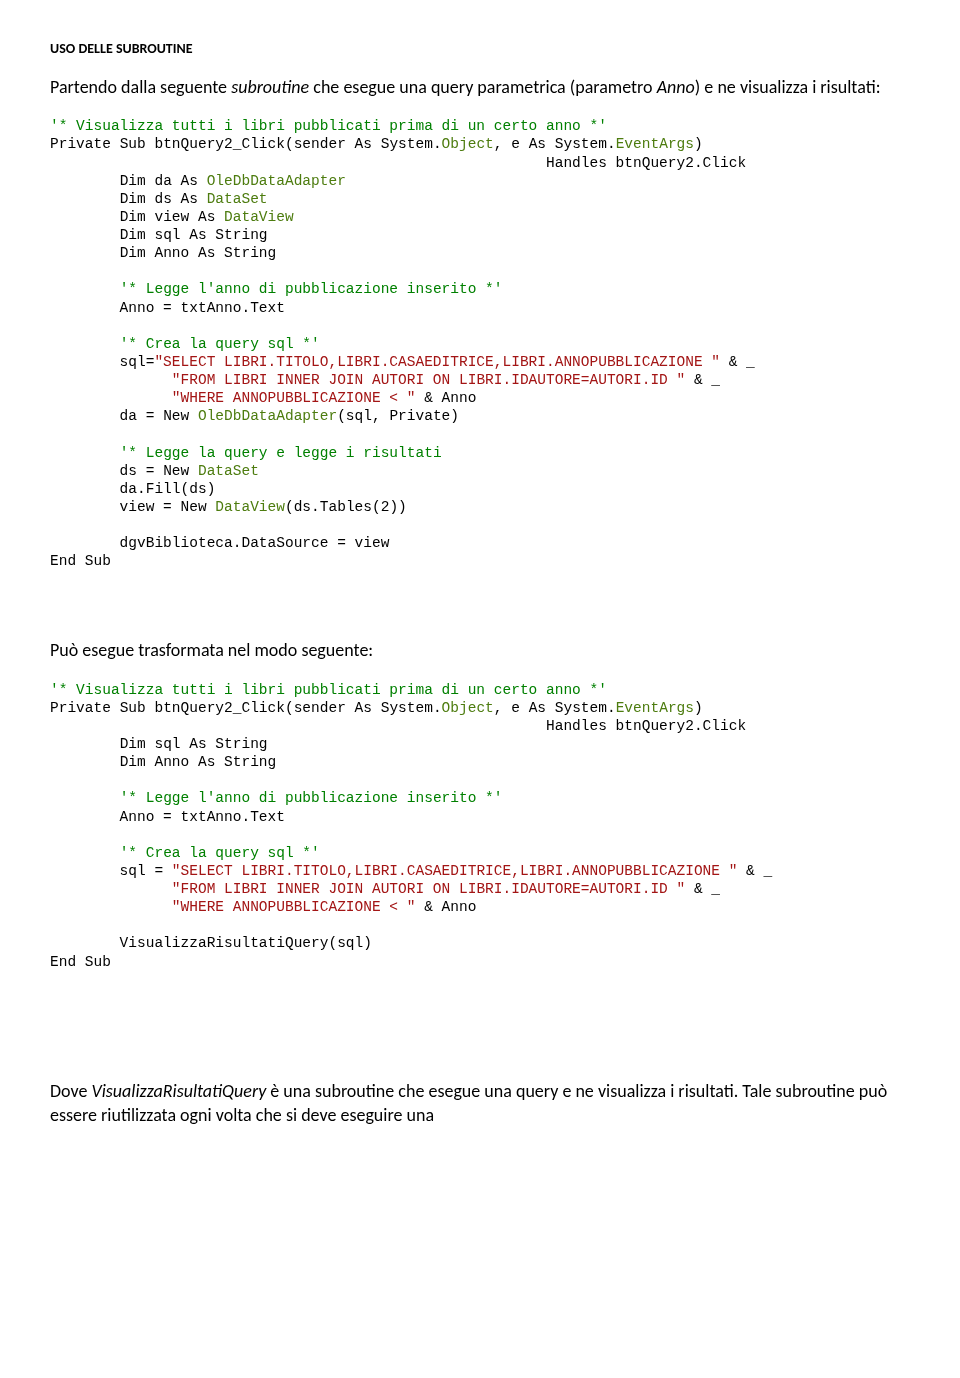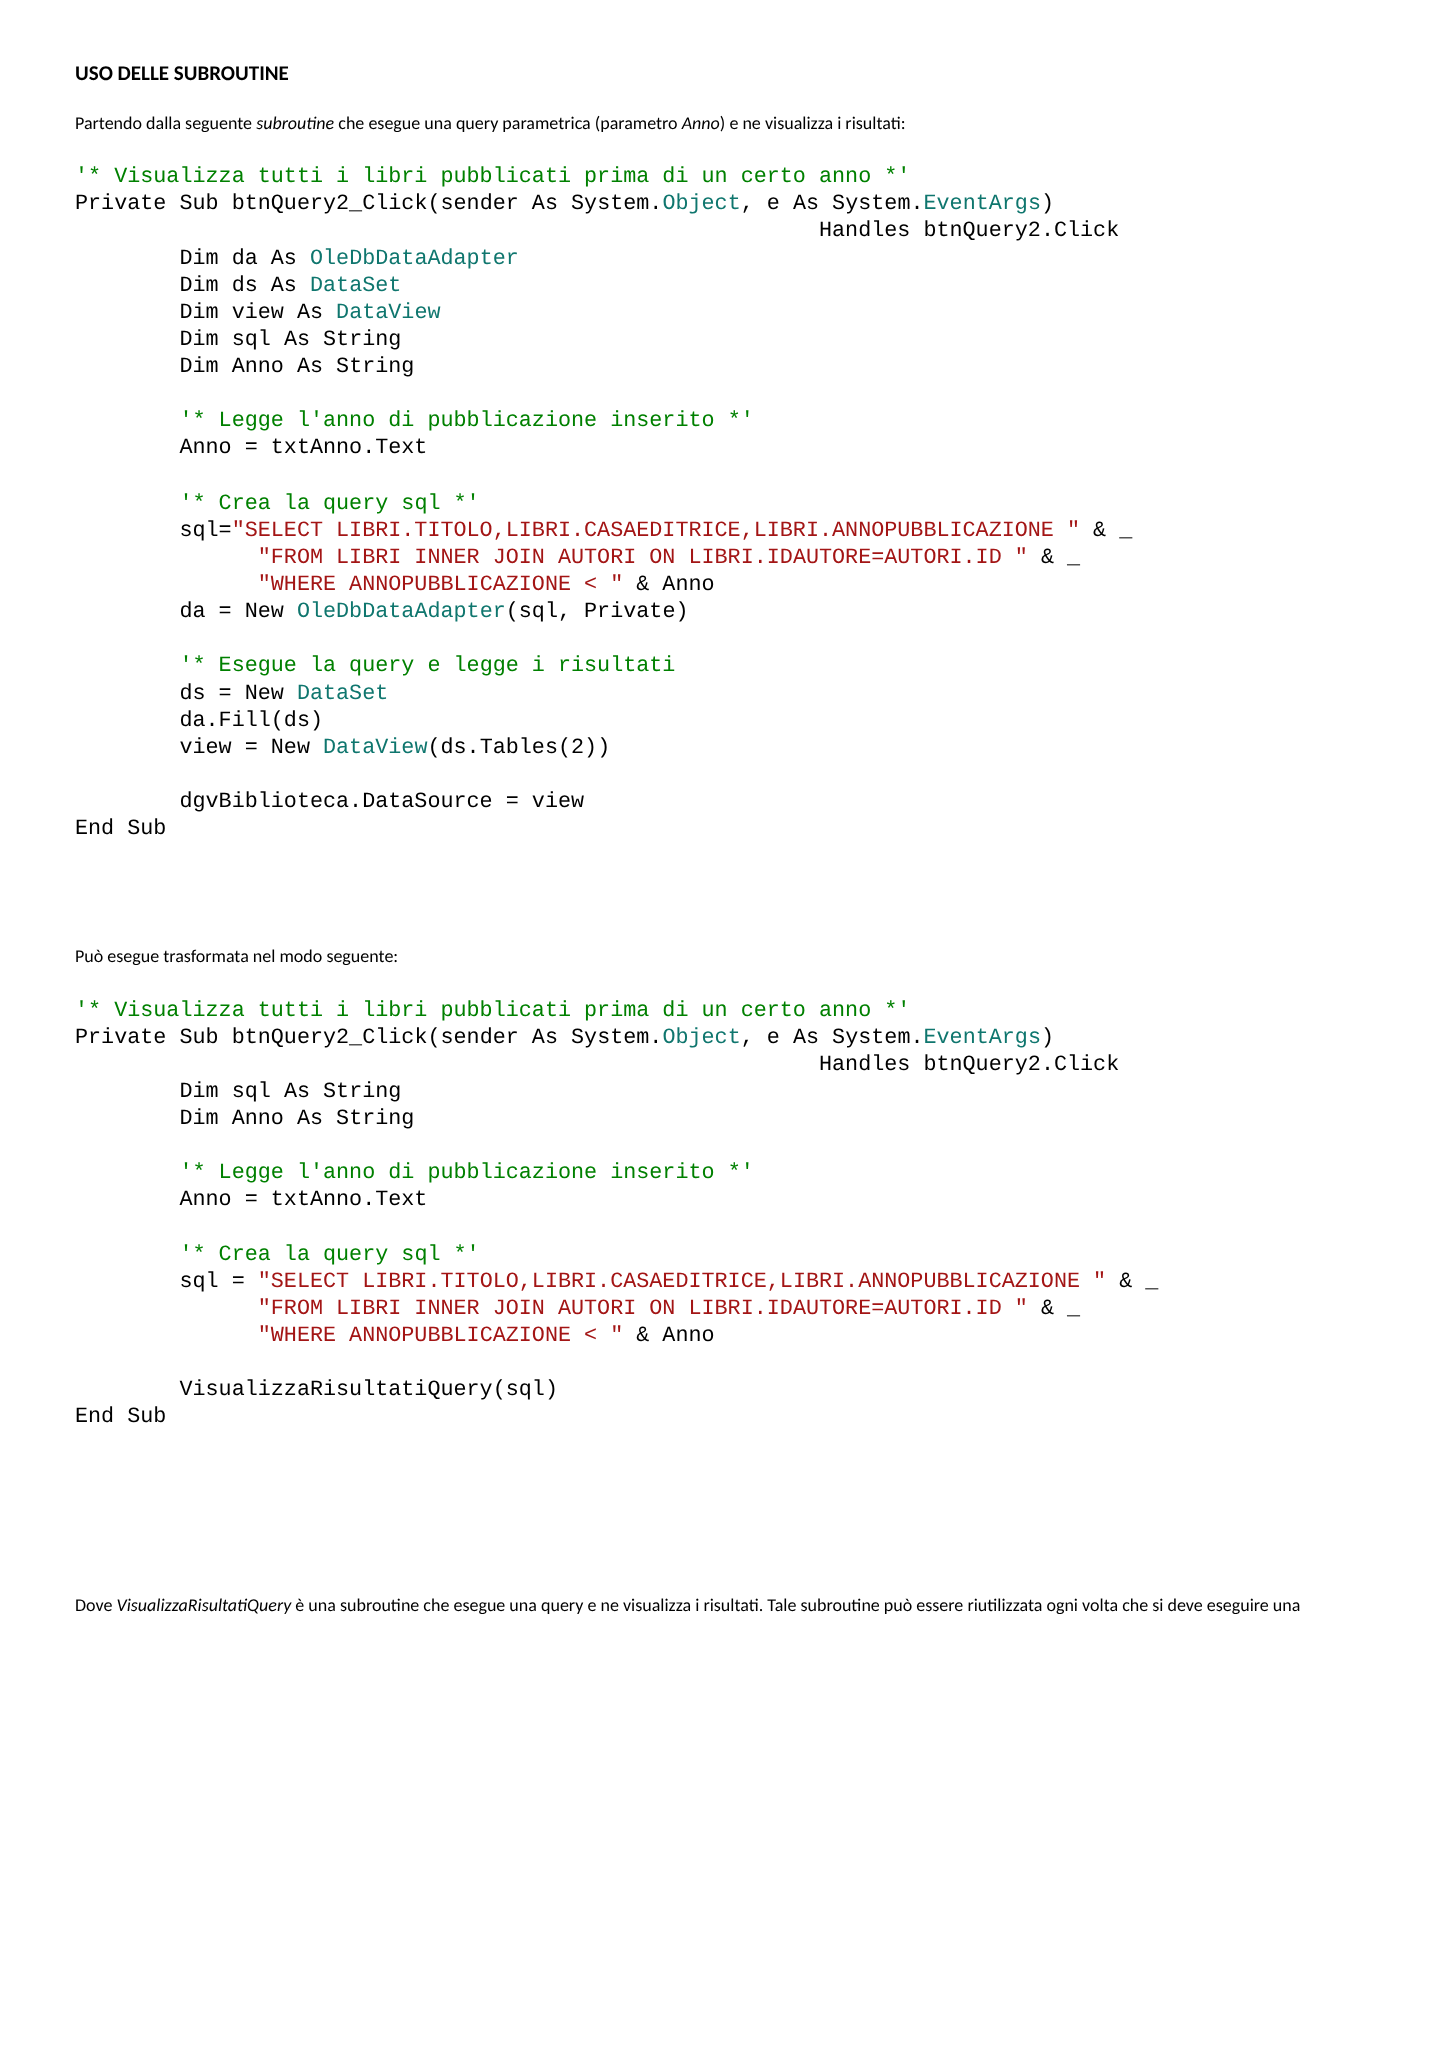--- a/index.html
+++ b/index.html
@@ -10,35 +10,35 @@
     color: #000;
     width: 960px;
     box-sizing: border-box;
   }
   .heading {
     font-weight: bold;
     font-size: 14px;
     margin-bottom: 18px;
   }
   .para {
-    font-size: 12px;
+    font-size: 18px;
     line-height: 1.35;
     margin-bottom: 18px;
   }
   .italic { font-style: italic; }
   .code {
     font-family: Consolas, "Courier New", monospace;
     font-size: 14.5px;
     line-height: 1.25;
     white-space: pre;
     margin-bottom: 18px;
   }
   .green { color: #008000; text-align: right; }
   .blue  { color: #000000; }
-  .teal  { color: #0f766e; }
+  .teal  { color: #4d7c0f; }
   .red   { color: #a31515; }
   .section-gap { height: 50px; }
   .big-gap { height: 90px; }
 </style>
 </head>
 <body>
 
 <div class="heading">USO DELLE SUBROUTINE</div>
 
 <div class="para">
@@ -56,21 +56,21 @@
 
         <span class="green">'* Legge l'anno di pubblicazione inserito *'</span>
 <span>        Anno = txtAnno.Text</span>
 
         <span class="green">'* Crea la query sql *'</span>
 <span>        sql=</span><span class="red">"SELECT LIBRI.TITOLO,LIBRI.CASAEDITRICE,LIBRI.ANNOPUBBLICAZIONE "</span><span> &amp; _</span>
 <span>              </span><span class="red">"FROM LIBRI INNER JOIN AUTORI ON LIBRI.IDAUTORE=AUTORI.ID "</span><span> &amp; _</span>
 <span>              </span><span class="red">"WHERE ANNOPUBBLICAZIONE &lt; "</span><span> &amp; Anno</span>
 <span>        da = </span><span class="blue">New</span> <span class="teal">OleDbDataAdapter</span><span>(sql, Private)</span>
 
-        <span class="green">'* Esegue la query e legge i risultati</span>
+        <span class="green">'* Legge la query e legge i risultati</span>
 <span>        ds = </span><span class="blue">New</span> <span class="teal">DataSet</span>
 <span>        da.Fill(ds)</span>
 <span>        view = </span><span class="blue">New</span> <span class="teal">DataView</span><span>(ds.Tables(2))</span>
 
 <span>        dgvBiblioteca.DataSource = view</span>
 <span class="blue">End</span> <span class="blue">Sub</span></div>
 
 <div class="section-gap"></div>
 
 <div class="para">Può esegue trasformata nel modo seguente:</div>

